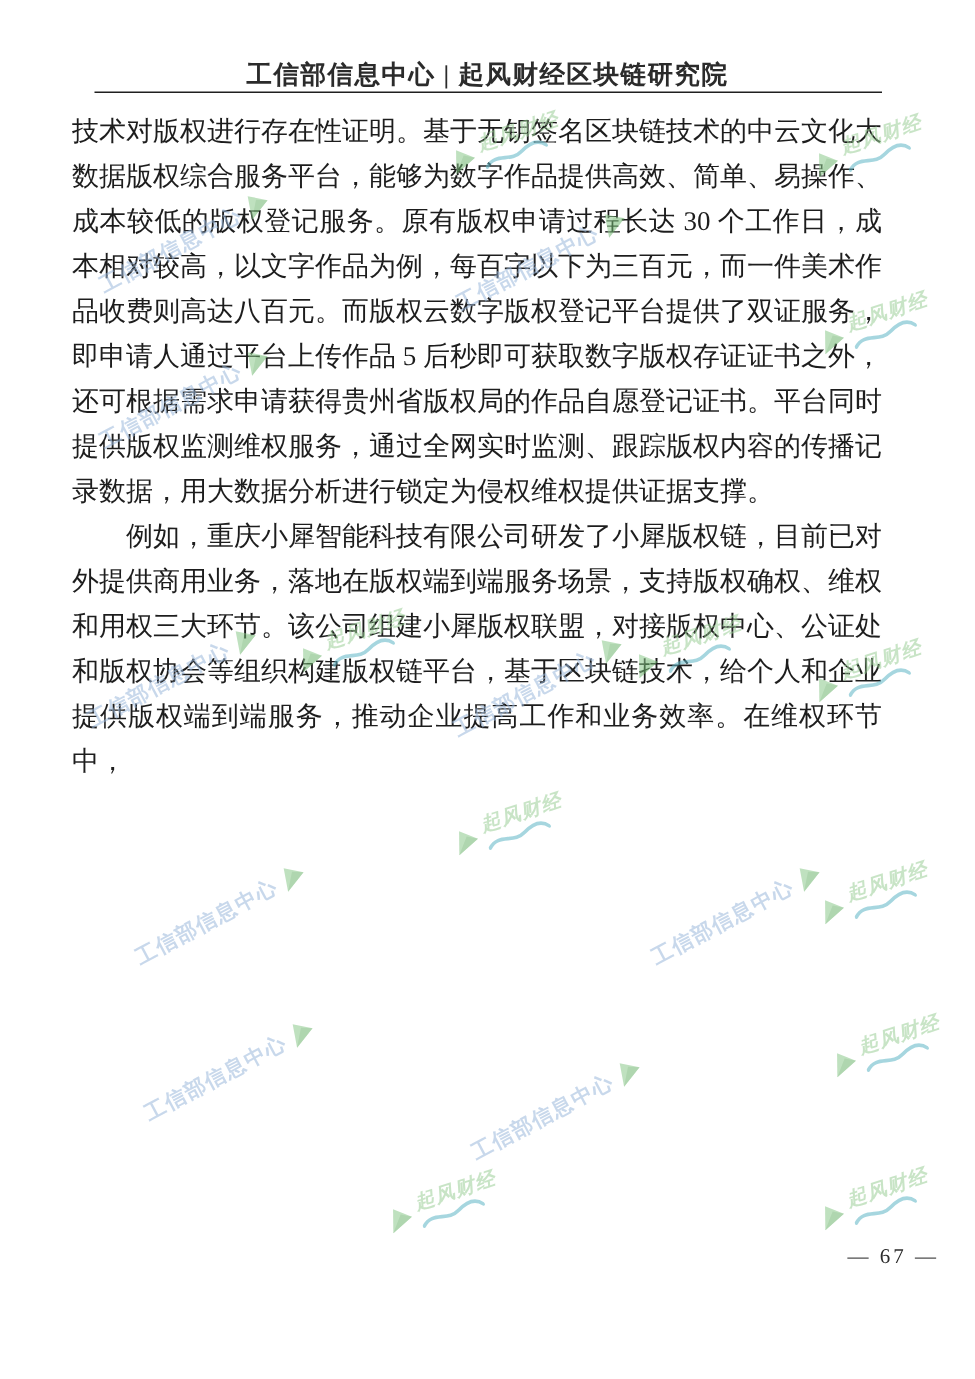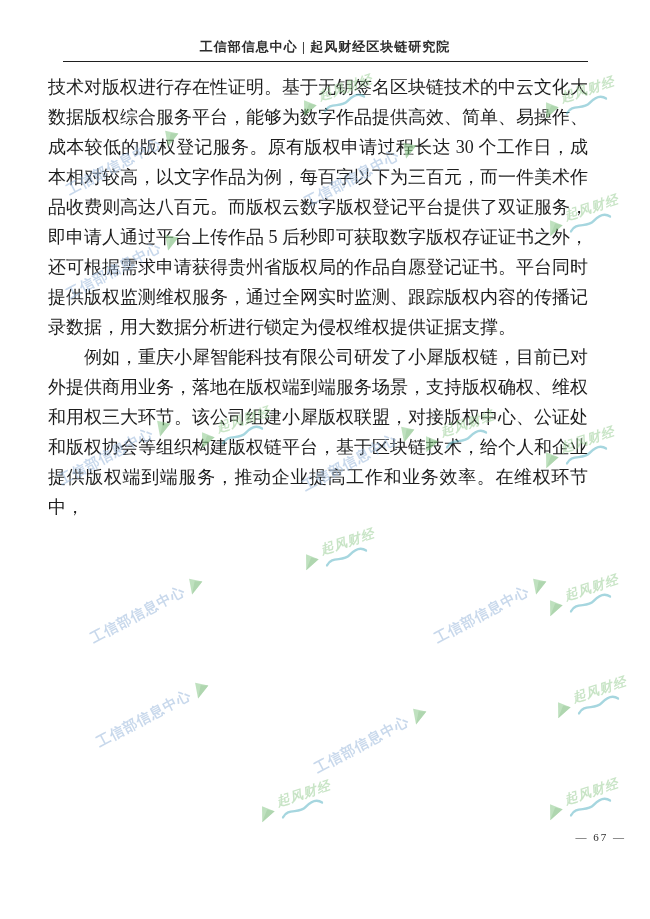--- a/index.html
+++ b/index.html
@@ -7,40 +7,40 @@
     position:relative;
     width:650px;height:919px;
     background:#ffffff;
     overflow:hidden;
     font-family:"Liberation Serif","DejaVu Serif",serif;
   }
   
   .header{
     position:absolute;top:38px;left:0;width:100%;
     text-align:center;
-    font-size:13px;font-weight:bold;color:#2b2b2b;
+    font-size:17px;font-weight:bold;color:#2b2b2b;
     letter-spacing:1px;
   }
   .header-rule{
     position:absolute;top:61px;left:63px;width:525px;
     border-top:1.6px solid #1f1f1f;
   }
   
   .doc{
     position:absolute;left:48px;top:72px;width:540px;
     font-size:18px;line-height:30px;
     color:#1d1d1d;
     text-align:justify;
   }
   .doc p{margin:0;}
   .doc p.indent{text-indent:2em;}
   
   .pageno{
     position:absolute;top:831px;right:24px;
-    font-size:11px;color:#2b2b2b;letter-spacing:2px;
+    font-size:14px;color:#2b2b2b;letter-spacing:2px;
   }
   
   .wm-layer{
     position:absolute;inset:0;
     opacity:.55;
     pointer-events:none;
     z-index:3;
   }
   .wm{
     position:absolute;

